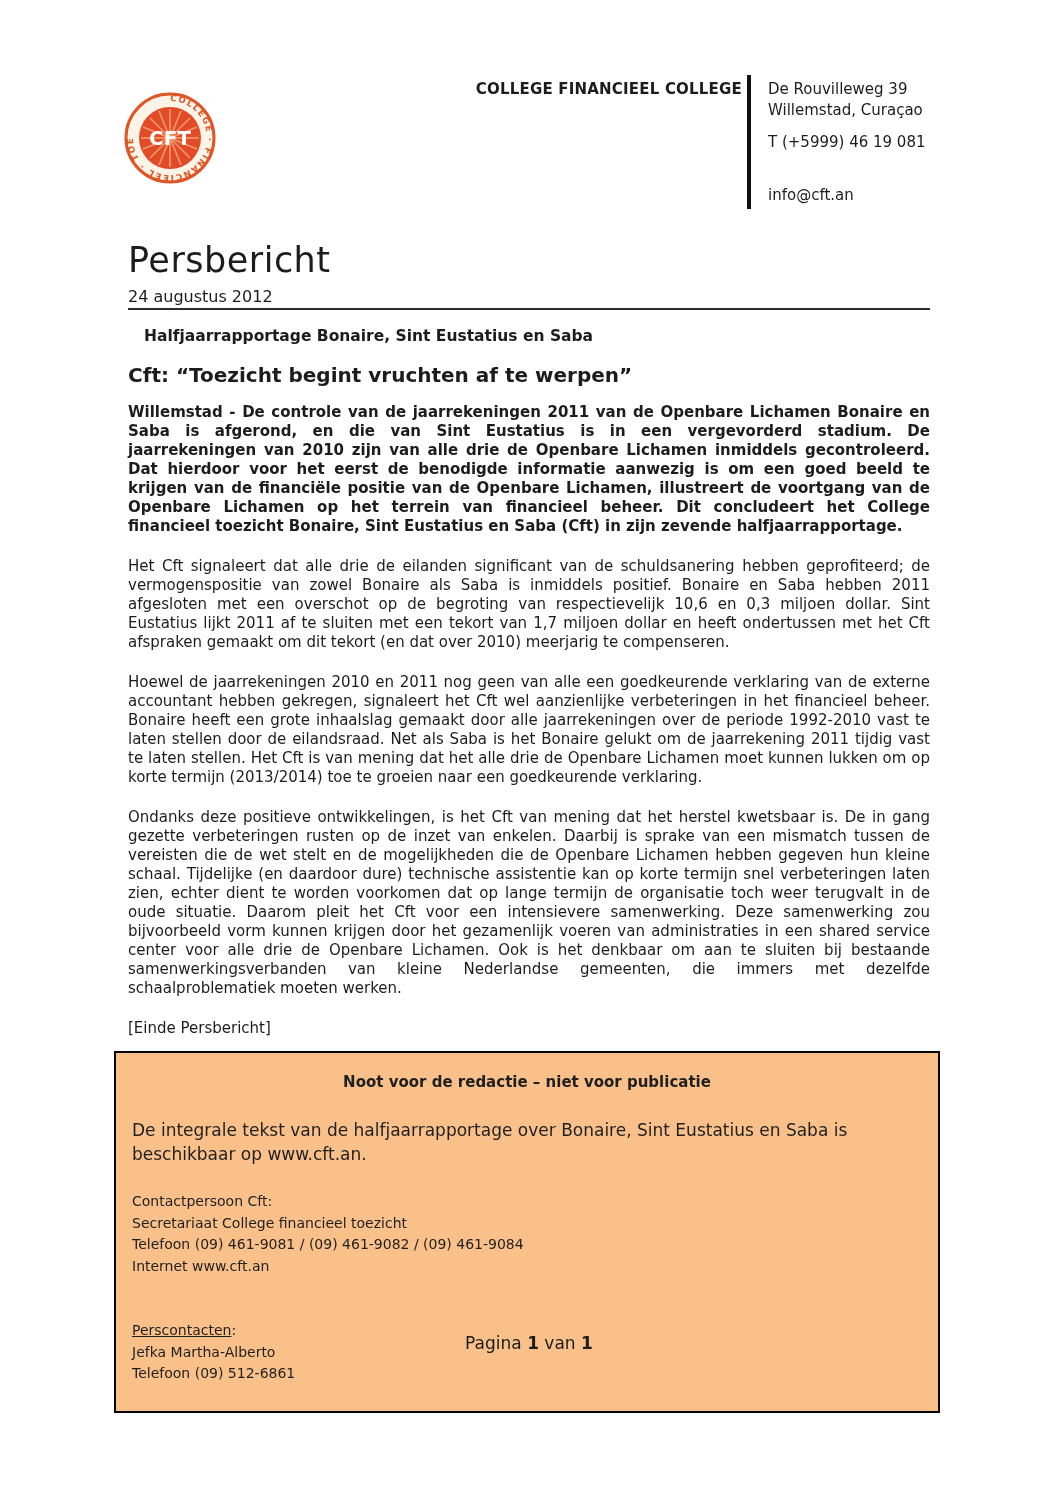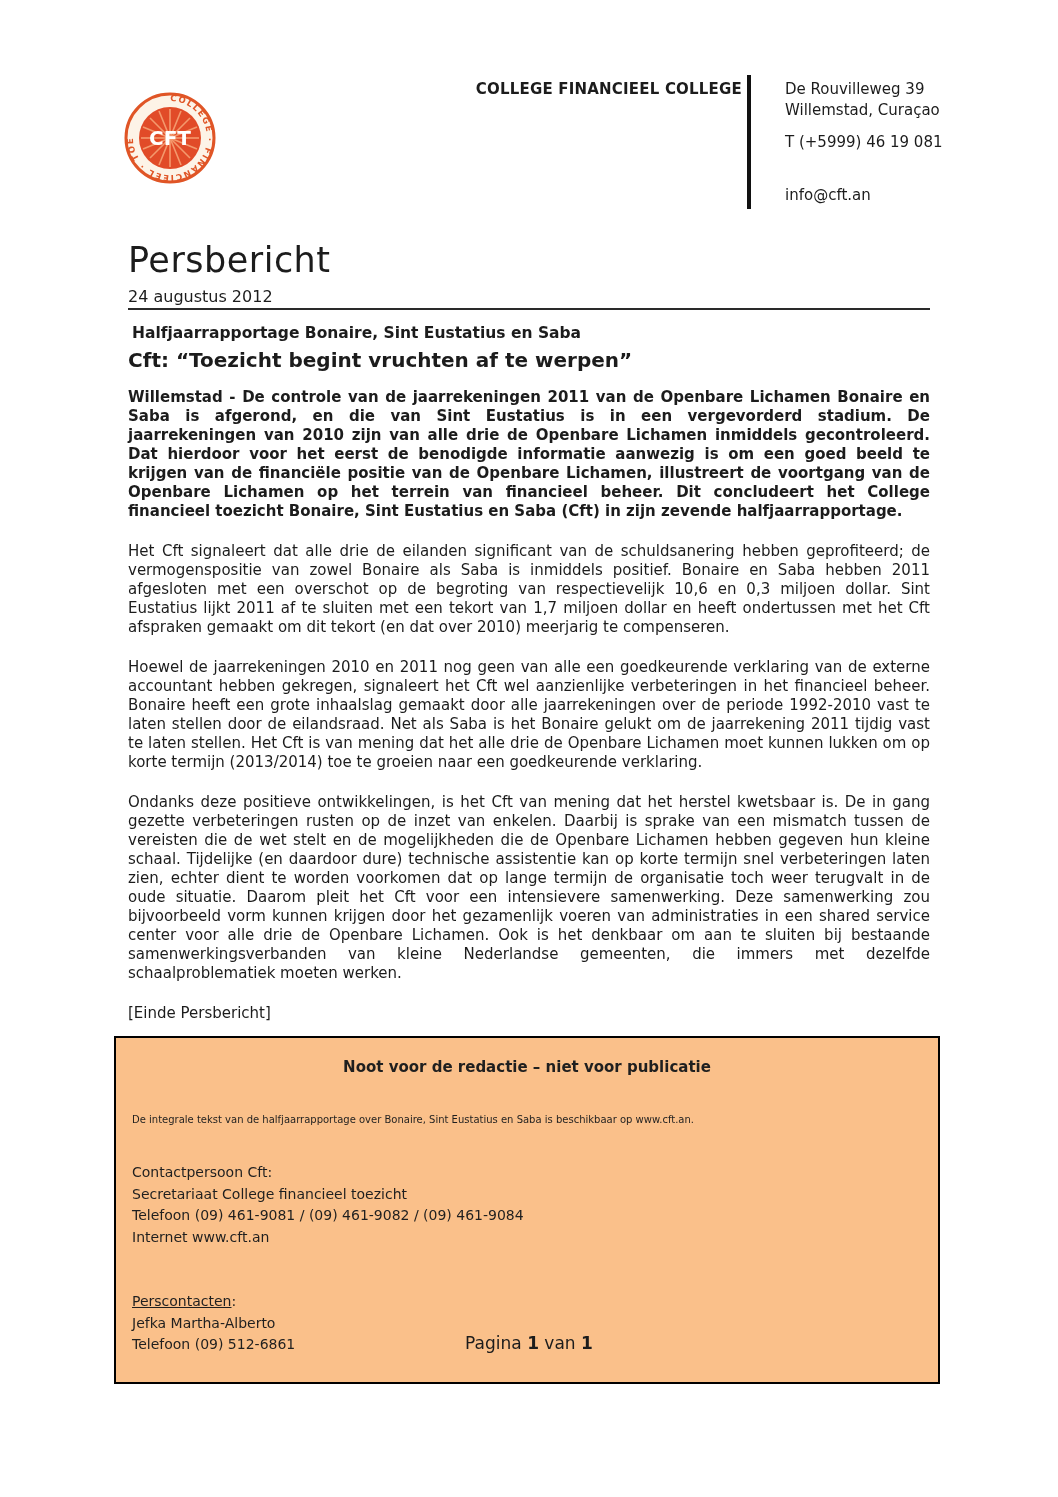--- a/index.html
+++ b/index.html
@@ -17,51 +17,51 @@
   .logo { position: absolute; left: 124px; top: 92px; width: 92px; height: 92px; }
   .org-name {
     position: absolute; top: 80px; right: 316px;
     font-size: 15px; font-weight: bold; letter-spacing: 0.2px; white-space: nowrap;
   }
   .head-divider {
     position: absolute; left: 747px; top: 75px; width: 4px; height: 134px;
     background: #111;
   }
   .address-block {
-    position: absolute; left: 785px; top: 79px;
+    position: absolute; left: 768px; top: 79px;
     font-size: 15px; line-height: 21px;
   }
   .address-block .gap-sm { height: 11px; }
   .address-block .gap-lg { height: 32px; }
 
   
   .content { position: absolute; left: 128px; top: 241px; width: 802px; }
   .doc-title { margin: 0; font-size: 35px; line-height: 39px; font-weight: 400; letter-spacing: 0.5px; }
   .doc-date { font-size: 16px; line-height: 18px; margin-top: 8px; }
   .rule { border: none; border-top: 2px solid #2a2a2a; margin: 2px 0 13px 0; }
-  .doc-subject { font-size: 15.5px; font-weight: bold; margin: 4px; line-height: 20px; }
+  .doc-subject { font-size: 15.5px; font-weight: bold; margin: 16px; line-height: 20px; }
   .doc-headline { font-size: 20px; font-weight: bold; margin: 2px 0 15px 0; line-height: 26px; }
   .content p {
     font-size: 15px; line-height: 19px;
     text-align: justify; margin: 0 0 21px 0;
   }
   .content p.lead { font-weight: bold; }
   .end-marker { text-align: left !important; margin-bottom: 13px !important; }
 
   
   .note-box {
     margin-left: -14px;
     width: 826px;
     border: 2px solid #000;
     background: #fac08a;
     padding: 20px 16px 26px 16px;
     color: #1f1f1f;
   }
   .note-title { font-size: 15px; font-weight: bold; margin: 0 0 27px 0; text-align: center; }
-  .note-intro { font-size: 10px; line-height: 34px; margin: 0 0 25px 0; }
+  .note-intro { font-size: 17px; line-height: 24px; margin: 0 0 25px 0; }
   .note-lines { font-size: 14px; line-height: 21.5px; }
   .press-block { margin-top: 43px; }
   .underlined { text-decoration: underline; }
 
   
   .footer {
     position: absolute; left: 0; top: 1333px; width: 100%;
     text-align: center; font-size: 17px;
   }
   .footer b { font-weight: bold; }

